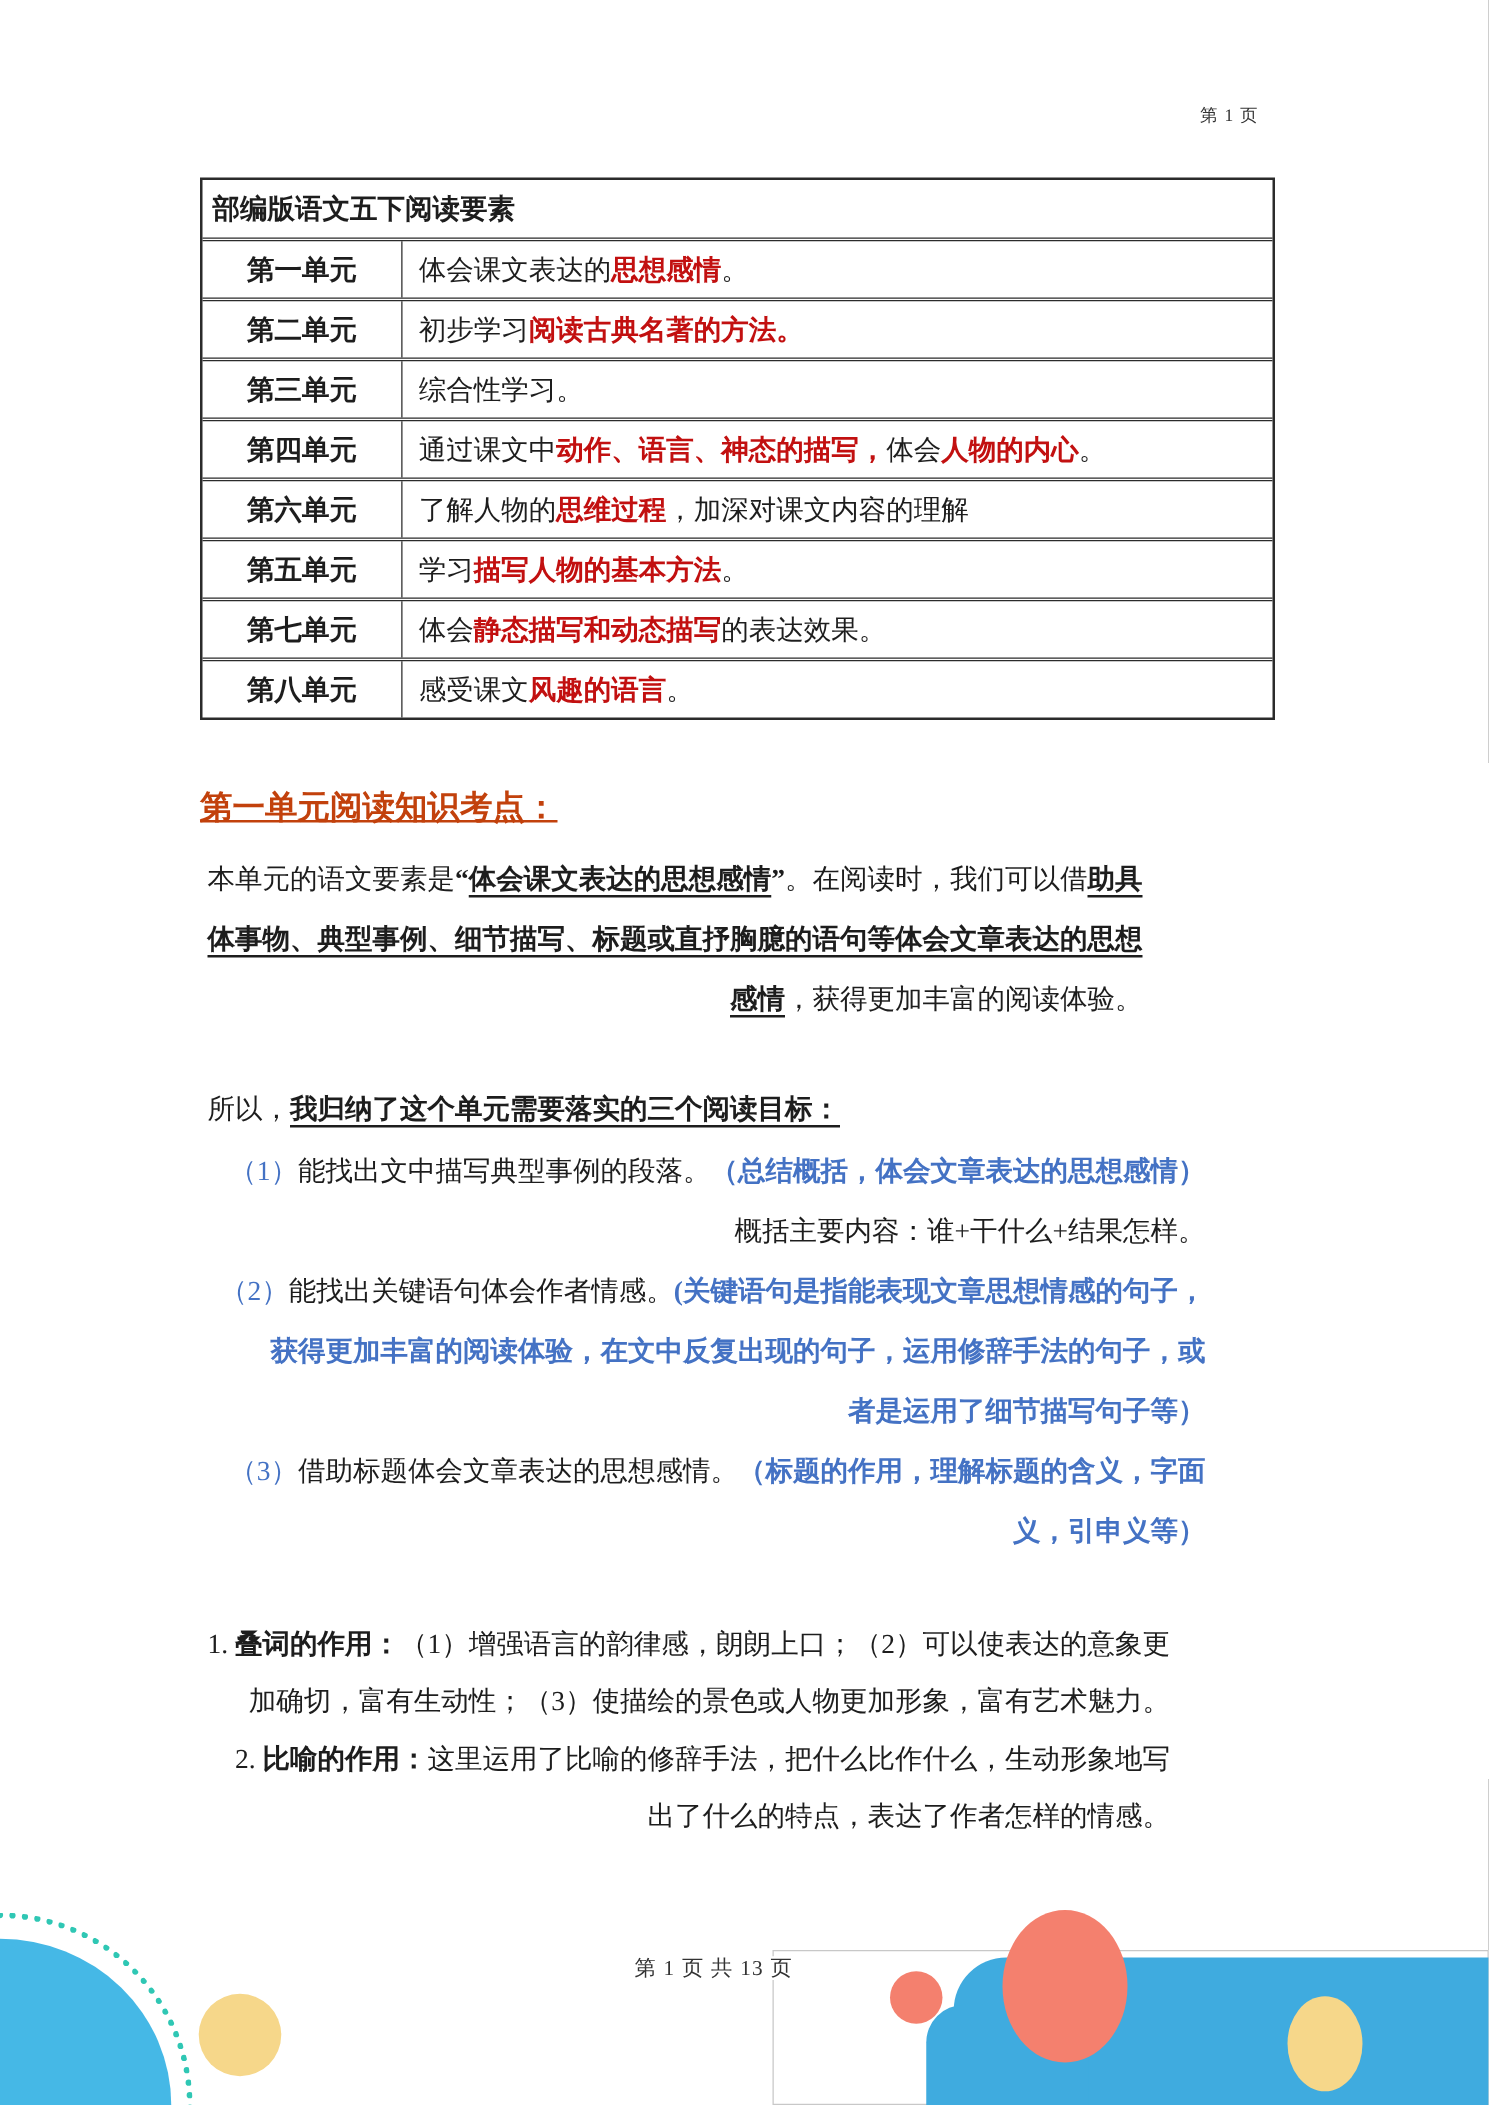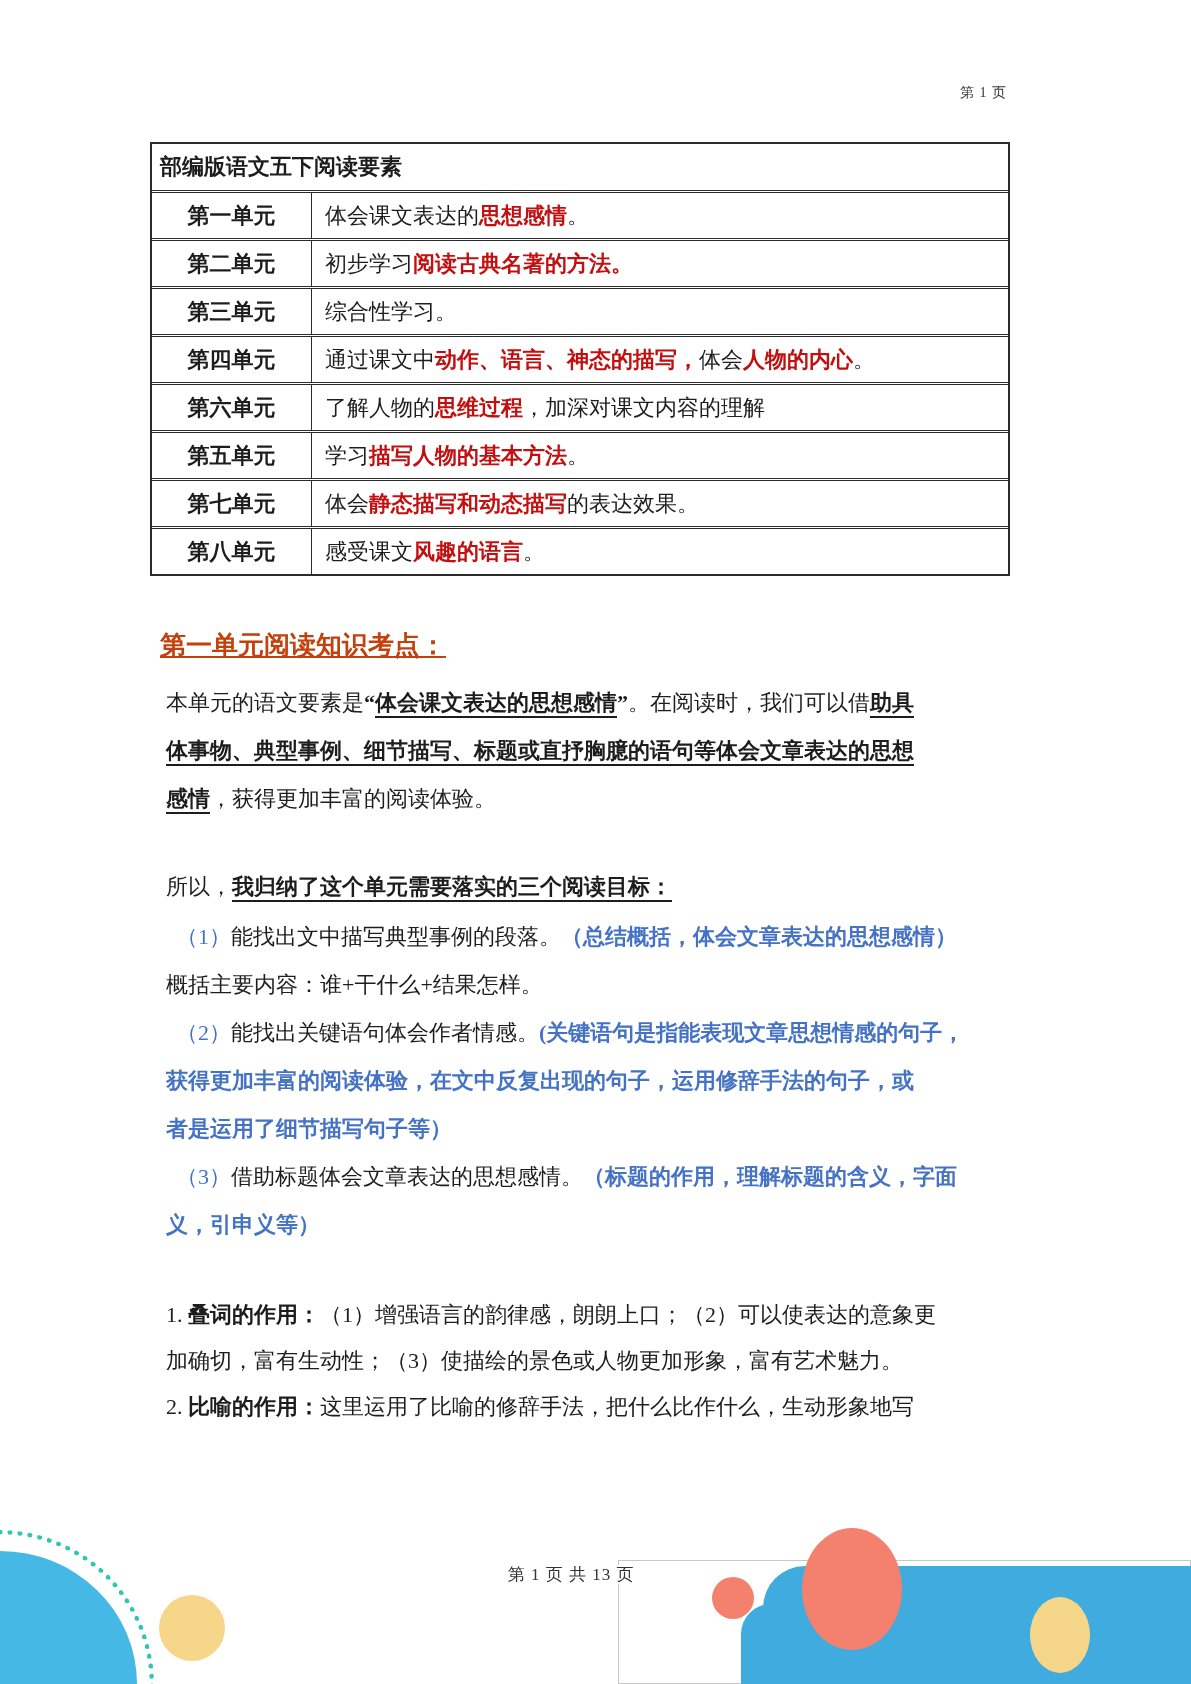--- a/index.html
+++ b/index.html
@@ -23,21 +23,21 @@
     font-family:"Liberation Serif","DejaVu Serif",serif;
     color:var(--ink);
   }
   
   .top-pagenum{
     position:absolute;top:84px;right:184px;
     font-size:14px;color:#333;letter-spacing:1px;
   }
   
   .reading-table{
-    position:absolute;left:150px;top:142px;width:860px;
+    position:absolute;left:160px;top:142px;width:860px;
     border:2px solid var(--border);
     box-sizing:border-box;
     font-size:22px;
   }
   .t-titlerow{
     height:46px;line-height:46px;
     border-bottom:3px double var(--border);
     font-weight:700;padding-left:8px;
     white-space:nowrap;
   }
@@ -54,21 +54,21 @@
   }
   .t-desc{padding-left:13px;}
   
   .sec-heading{
     position:absolute;left:160px;top:628px;
     font-size:26px;font-weight:700;color:#c2410c;
     white-space:nowrap;
     text-decoration:underline;
   }
   
-  .block{position:absolute;left:166px;font-size:22px;white-space:nowrap;}
+  .block{position:absolute;left:166px;font-size:22px;white-space:nowrap;text-align:right;}
   .tl{height:48px;line-height:48px;}
   .blk-article .tl{height:46px;line-height:46px;}
   .tl.ind{padding-left:10px;}
   .s-b{font-weight:700;}
   .s-bu{font-weight:700;text-decoration:underline;text-underline-offset:6px;text-decoration-thickness:1.5px;}
   .s-redb{color:var(--red);font-weight:700;}
   .s-blue{color:var(--blue);}
   .s-blueb{color:var(--blue);font-weight:700;}
   .article-title{color:var(--red);font-weight:700;}
   
@@ -165,20 +165,21 @@
       <div class="tl"><span class="s-blueb">者是运用了细节描写句子等）</span></div>
       <div class="tl ind"><span class="s-blue">（3）</span><span>借助标题体会文章表达的思想感情。</span><span class="s-blueb">（标题的作用，理解标题的含义，字面</span></div>
       <div class="tl"><span class="s-blueb">义，引申义等）</span></div>
     </div>
 
   <div class="block blk-article" id="blk-article" style="top:1292px">
     <div id="article-lines">
         <div class="tl"><span>1. </span><span class="s-b">叠词的作用：</span><span>（1）增强语言的韵律感，朗朗上口；（2）可以使表达的意象更</span></div>
         <div class="tl"><span>加确切，富有生动性；（3）使描绘的景色或人物更加形象，富有艺术魅力。</span></div>
         <div class="tl"><span>2. </span><span class="s-b">比喻的作用：</span><span>这里运用了比喻的修辞手法，把什么比作什么，生动形象地写</span></div>
+        <div class="tl"><span>出了什么的特点，表达了作者怎样的情感。</span></div>
       </div>
   </div>
 
   <div class="footer-box"></div>
 
   <div class="deco quarter"></div>
   <div class="deco dotted-arc"></div>
   <div class="deco yellow-left"></div>
   <div class="deco blob-a"></div>
   <div class="deco blob-b"></div>

